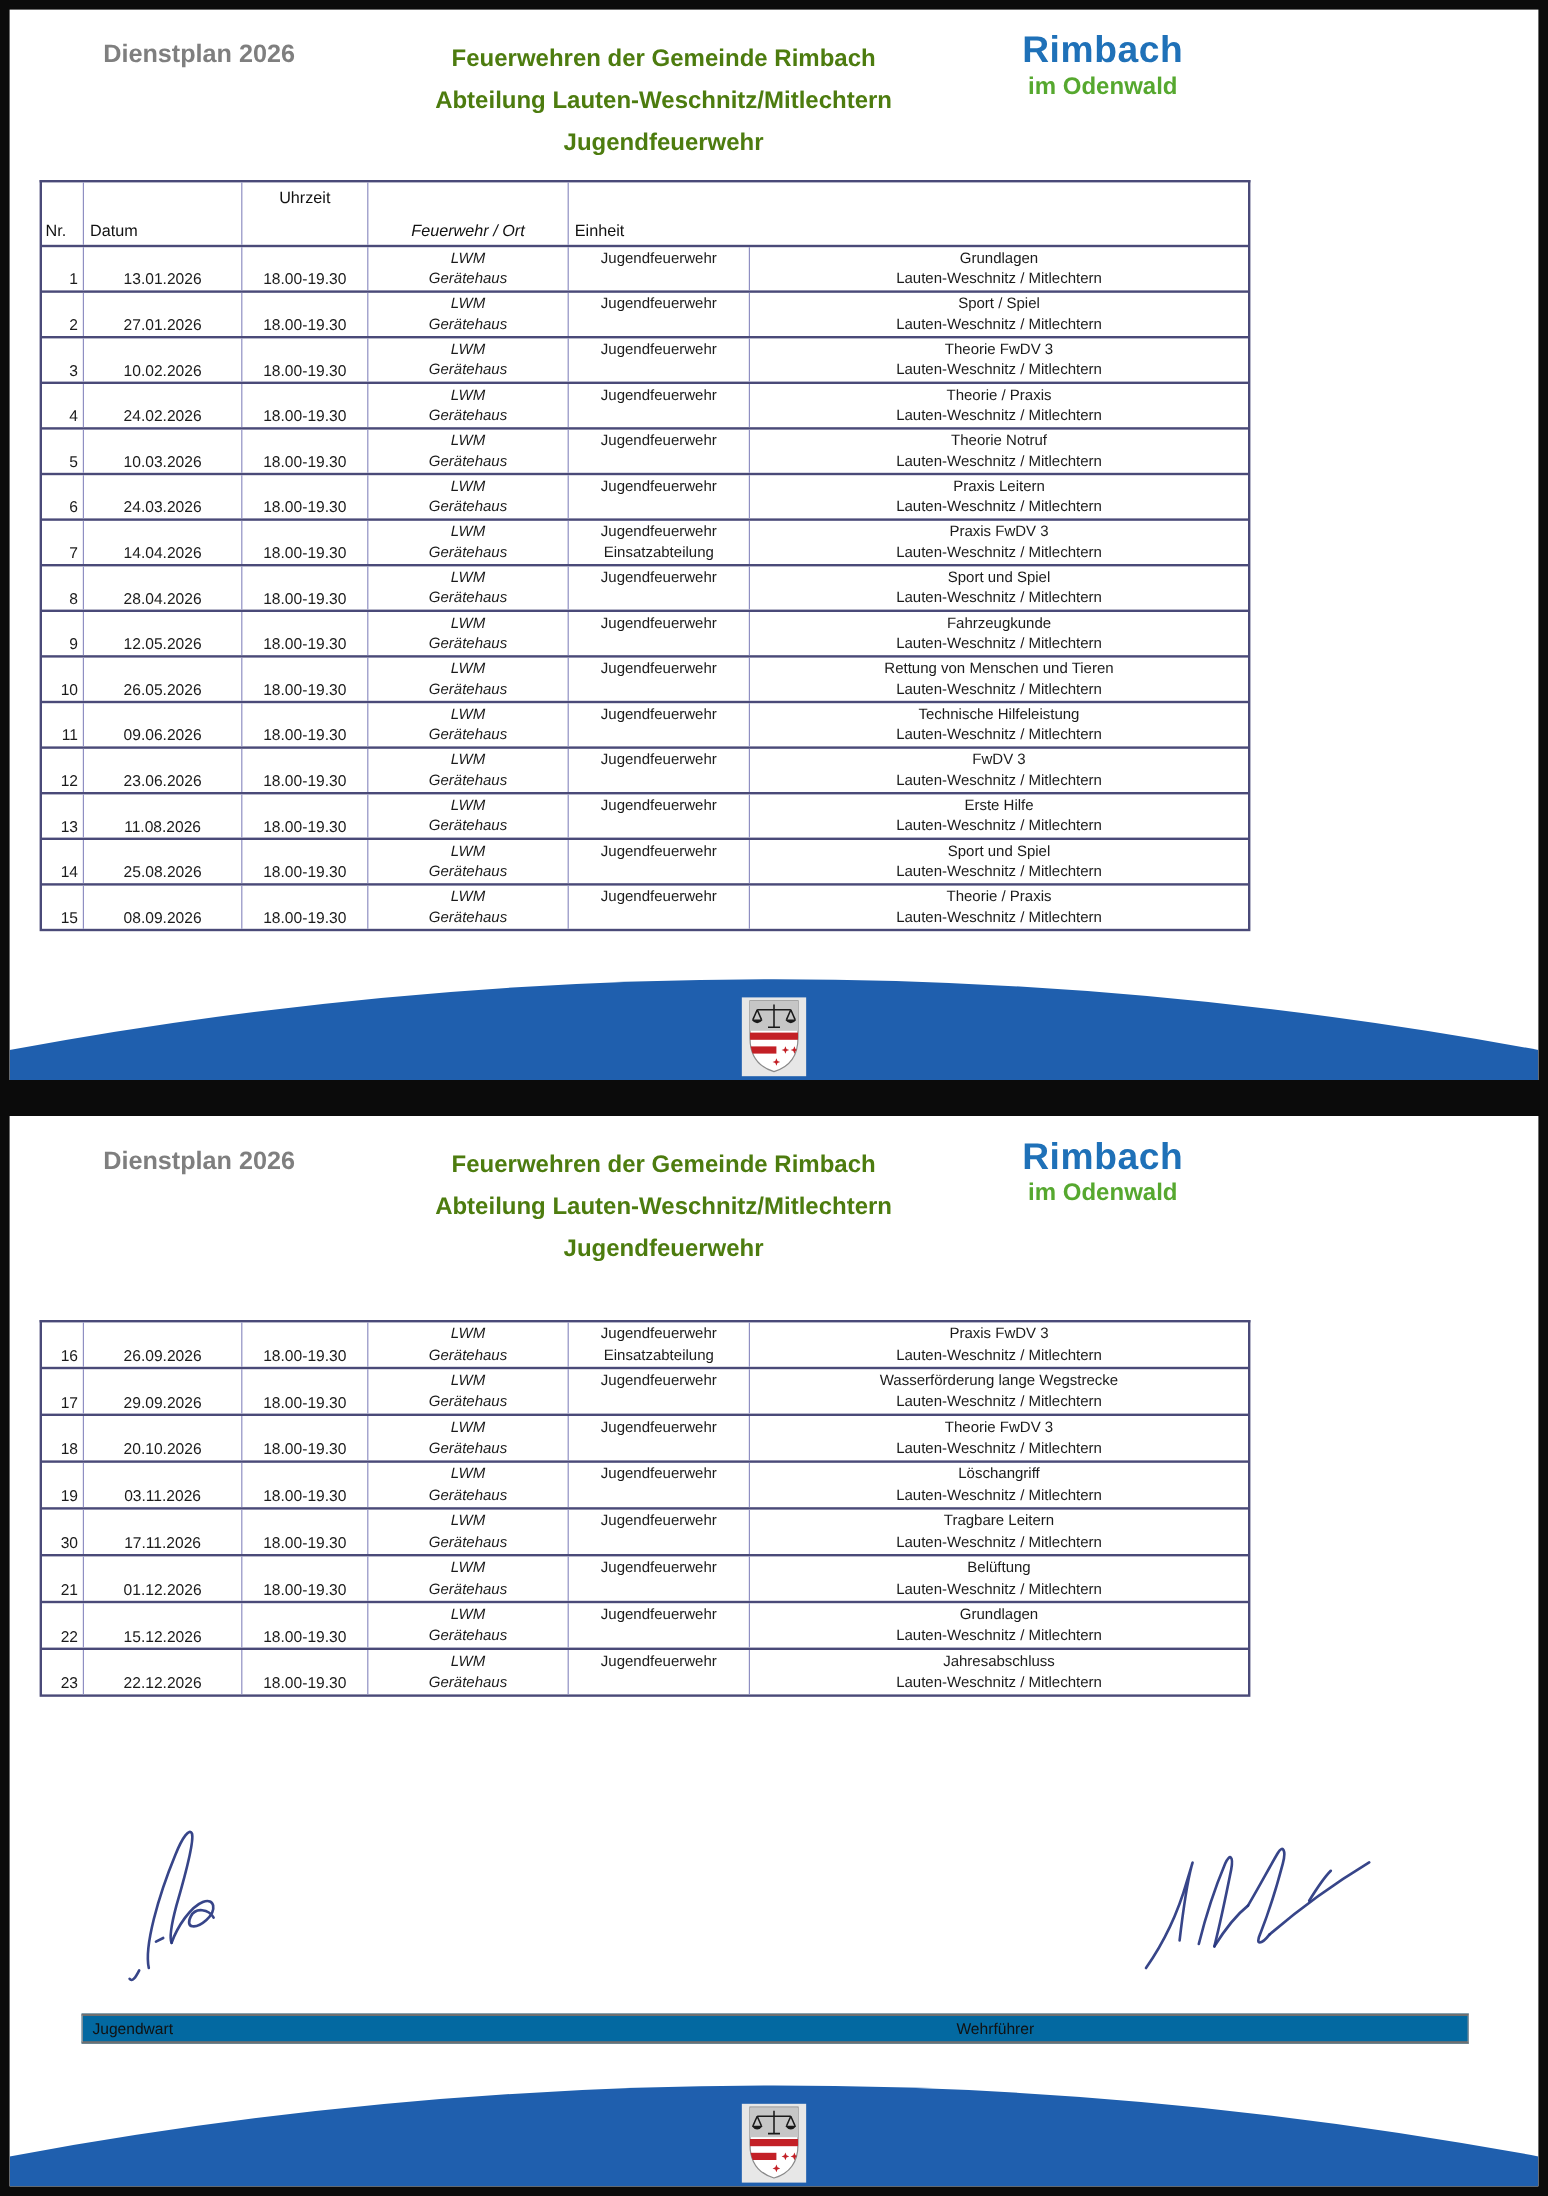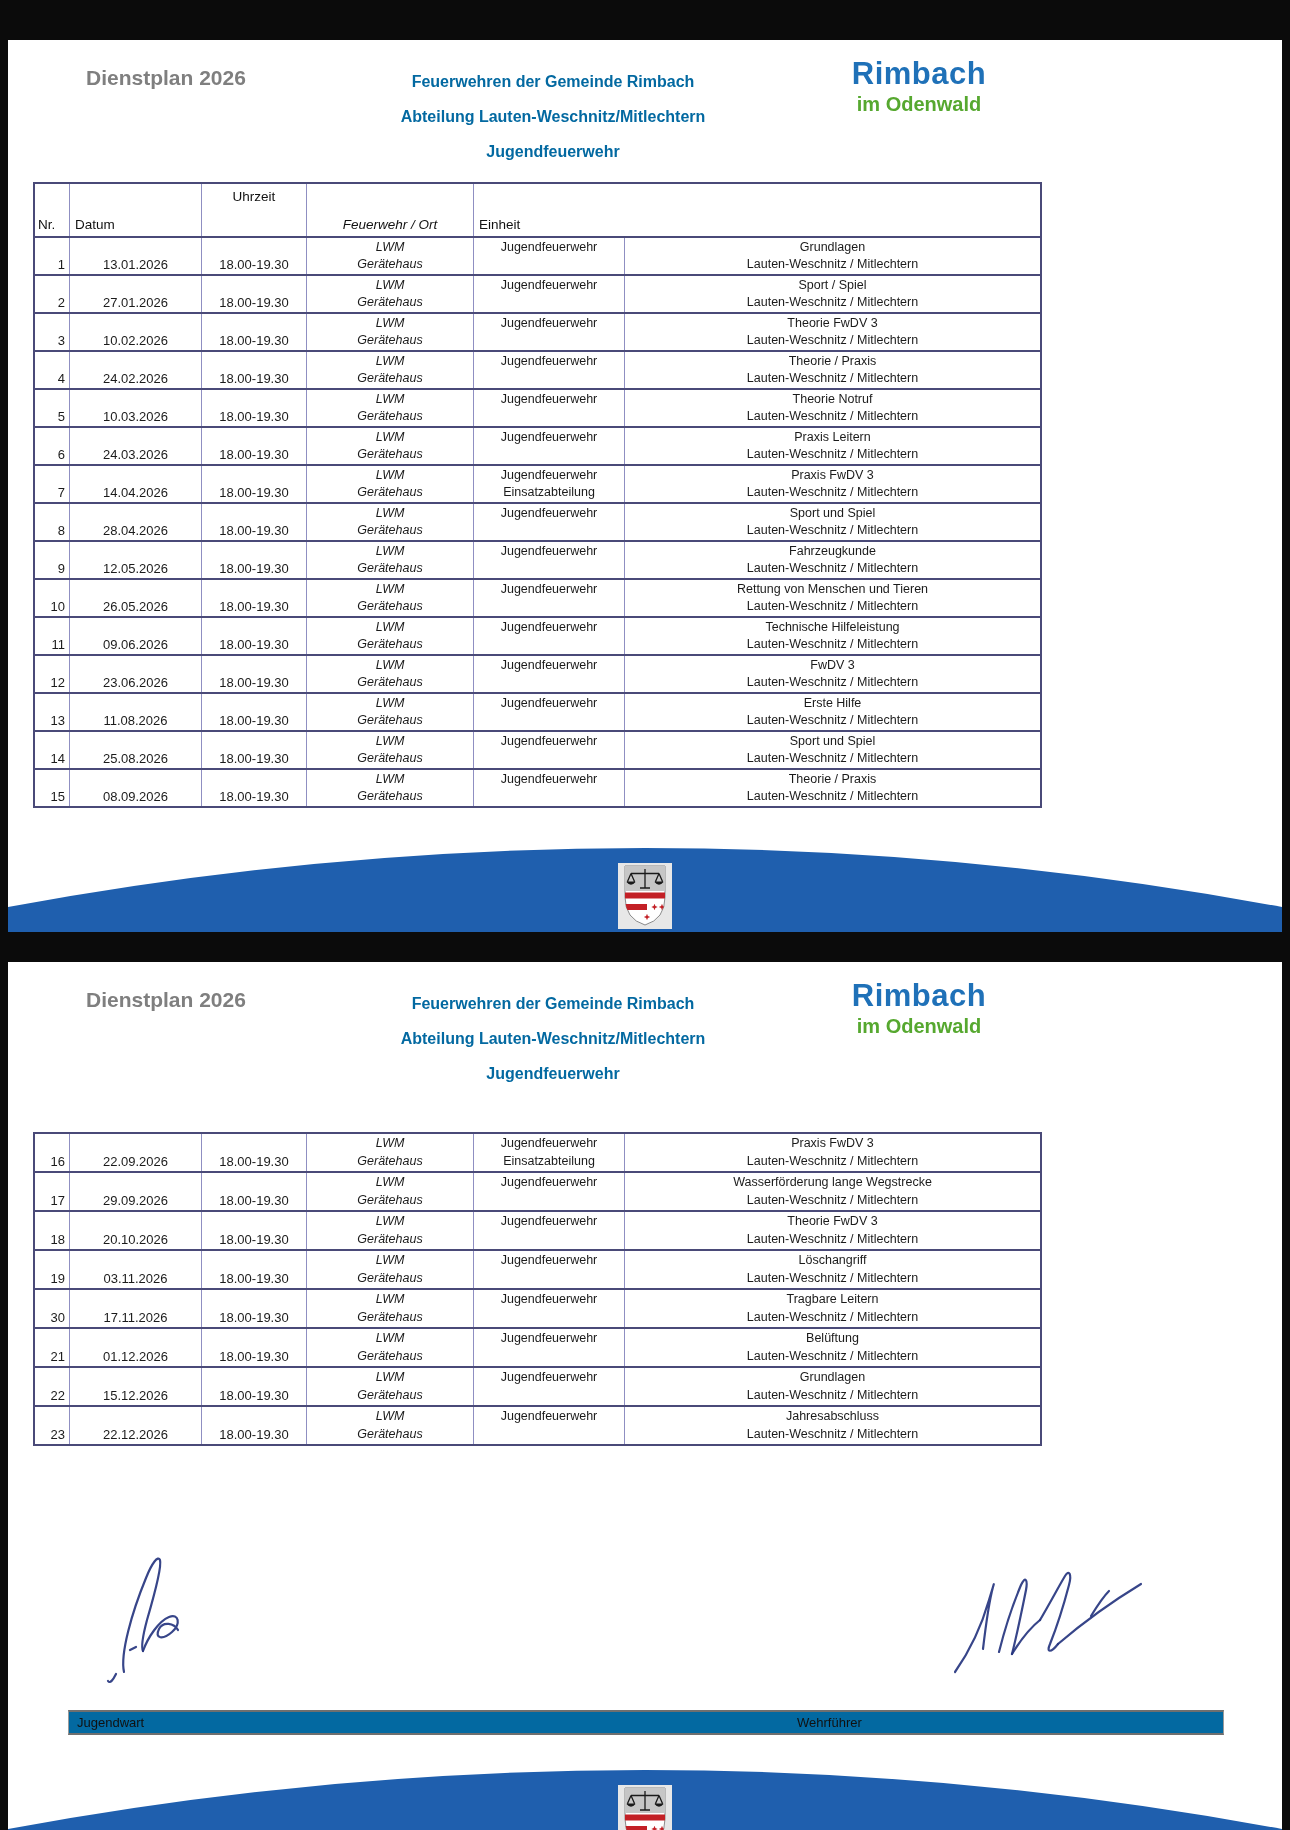--- a/index.html
+++ b/index.html
@@ -4,33 +4,33 @@
 <style>
   html,body{margin:0;padding:0;}
   body{
     width:1290px;height:1830px;
     background:#0b0b0b;
     position:relative;
     font-family:"Liberation Sans",sans-serif;
   }
   .page{
     position:absolute;left:8px;width:1274px;height:892px;
-    background:#ffffff;overflow:hidden;margin-top:32px;
+    background:#ffffff;overflow:hidden;
   }
   #page1{top:8px;}
   #page2{top:930px;}
 
   
   .doc-title{
     position:absolute;left:78px;top:26px;
     font-size:21px;font-weight:bold;color:#7f7f7f;
   }
   .center-titles{
     position:absolute;left:290px;top:24px;width:510px;
-    text-align:center;font-size:16px;font-weight:bold;color:#0369a1;
+    text-align:center;font-size:20px;font-weight:bold;color:#4d7c0f;
     line-height:35px;
   }
   .logo{position:absolute;left:828px;top:16px;width:166px;text-align:center;}
   .logo-name{font-size:31px;font-weight:bold;color:#1f71b8;letter-spacing:.5px;}
   .logo-sub{font-size:20px;font-weight:600;color:#56a82f;margin-top:1px;}
 
   
   .dtable{
     position:absolute;left:25px;top:142px;width:1009px;
     border:2px solid #4a4a78;border-bottom:none;
@@ -557,21 +557,21 @@
   </div>
 
   <div class="dtable">
       <div class="trow">
         <div class="tc c-nr">
           <div class="l1"></div>
           <div class="l2">16</div>
         </div>
         <div class="tc c-datum">
           <div class="l1"></div>
-          <div class="l2">22.09.2026</div>
+          <div class="l2">26.09.2026</div>
         </div>
         <div class="tc c-uhrzeit">
           <div class="l1"></div>
           <div class="l2">18.00-19.30</div>
         </div>
         <div class="tc c-ort">
           <div class="l1">LWM</div>
           <div class="l2">Gerätehaus</div>
         </div>
         <div class="tc c-einheit">

